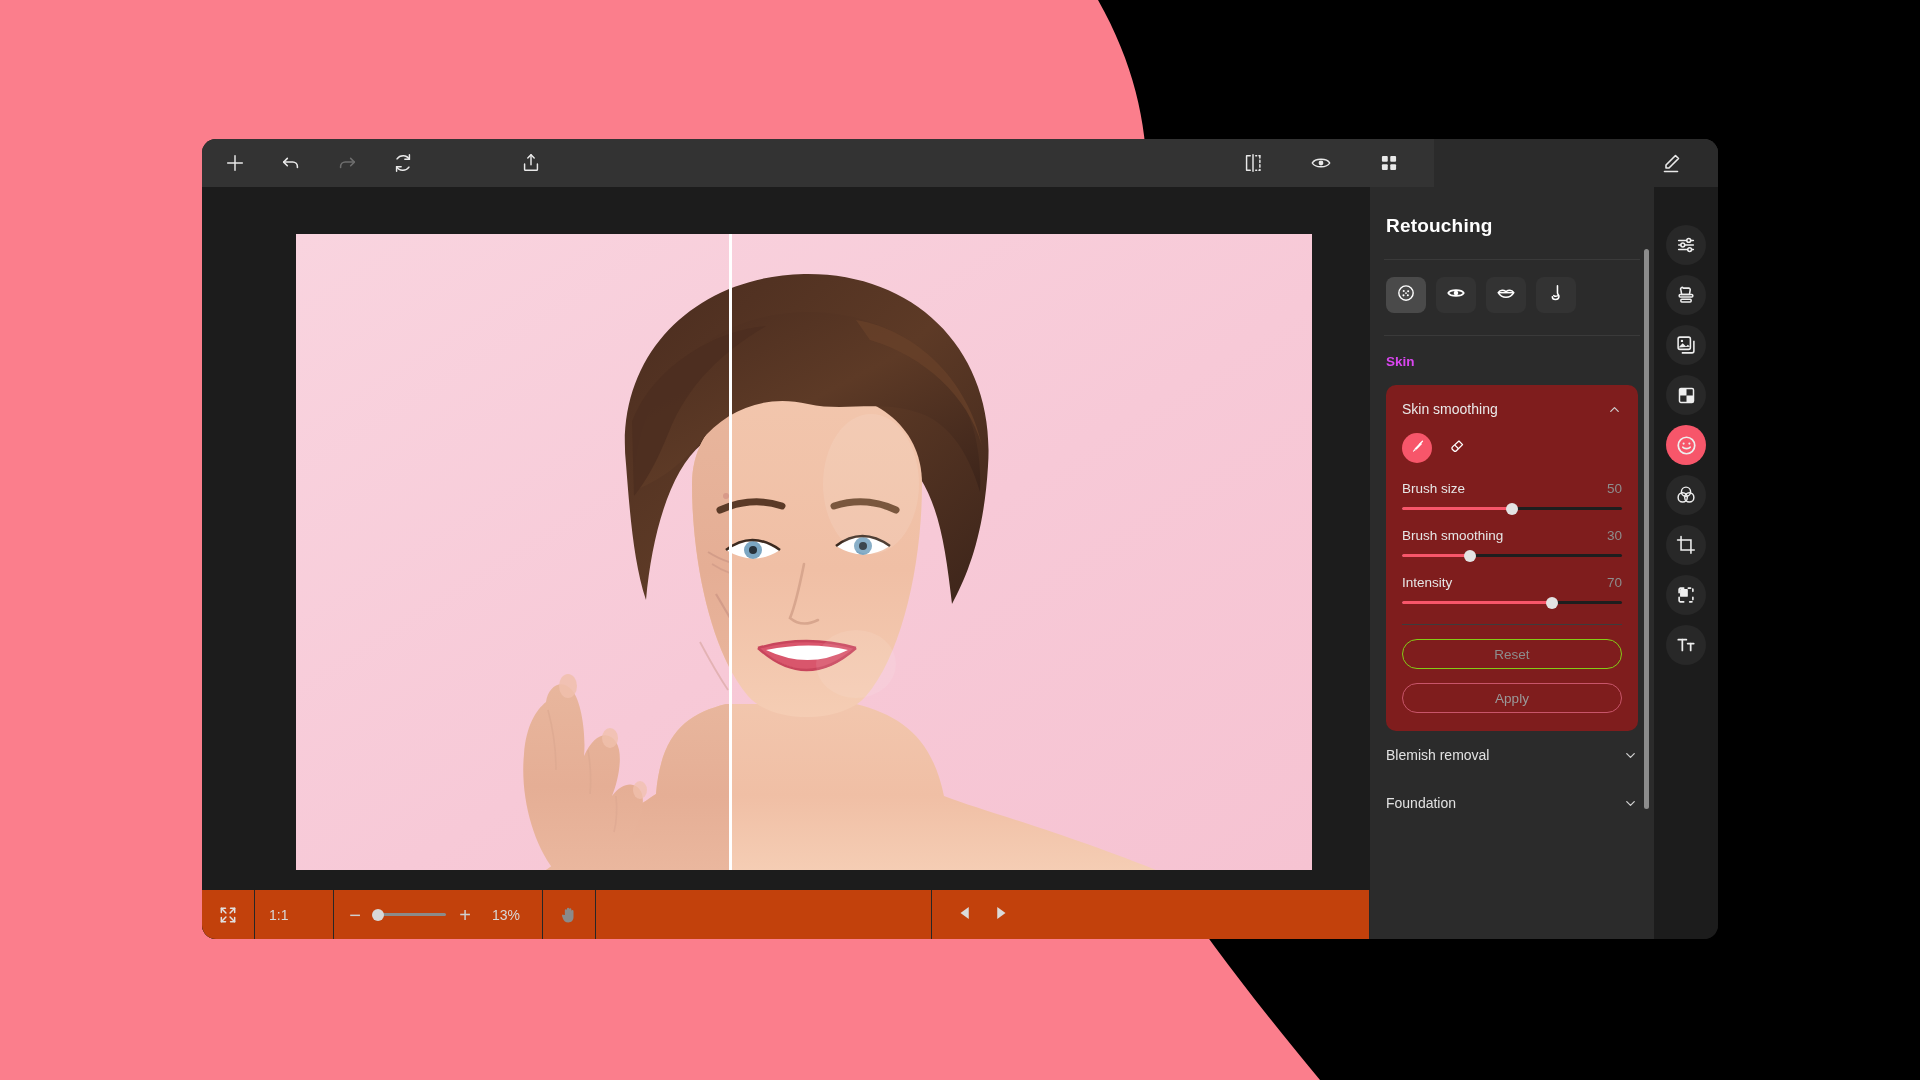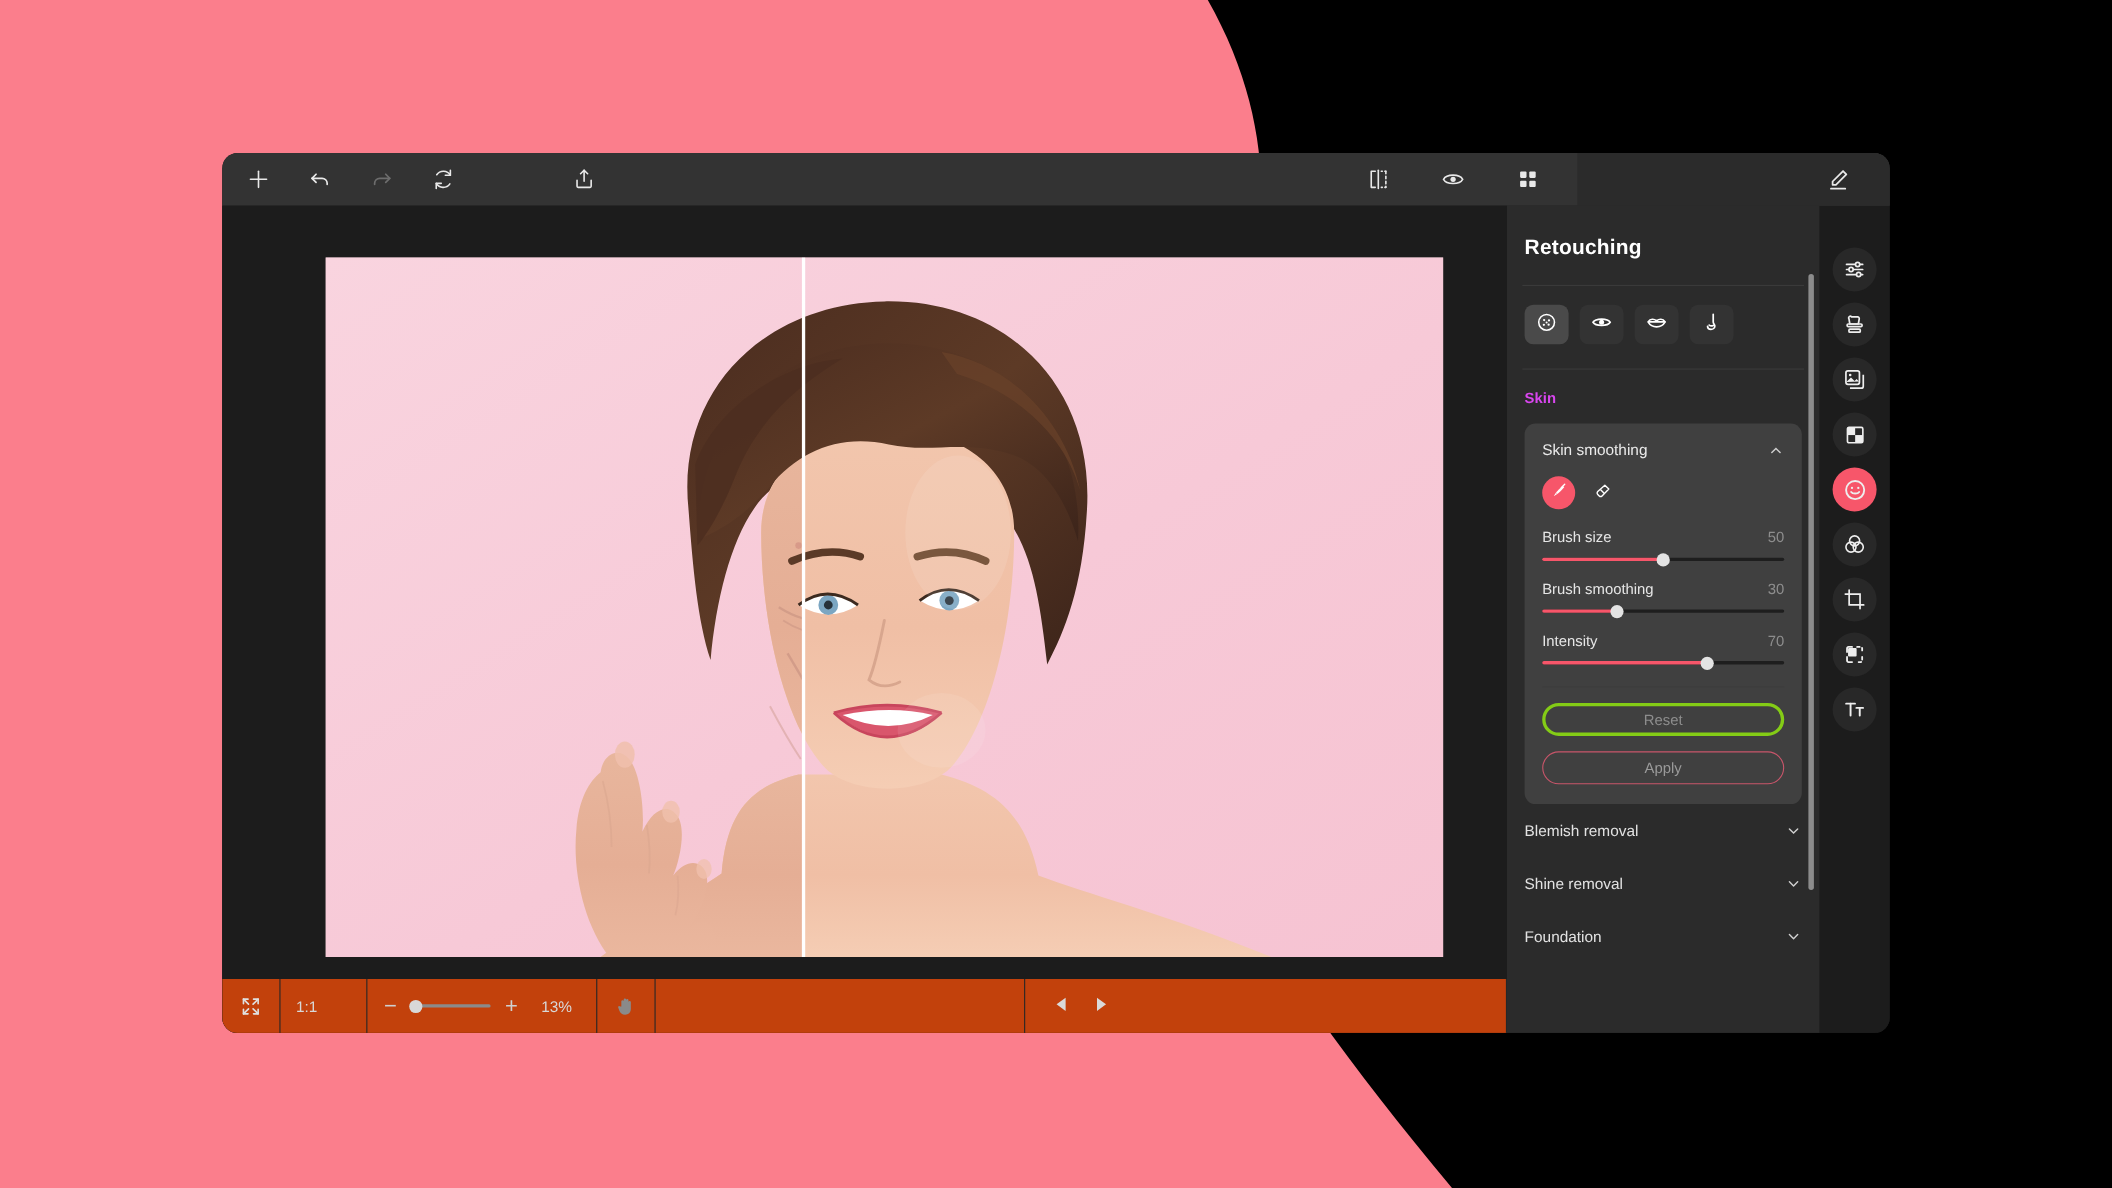--- a/index.html
+++ b/index.html
@@ -144,21 +144,21 @@
     color: #d946ef; font-size: 13.5px; font-weight: bold;
     padding: 18px 0 0 16px;
   }
 
   .panel-scroll {
     flex: 1; overflow: hidden; position: relative;
     padding: 0 16px 0 16px; margin-top: 10px;
   }
 
   .card {
-    background: #404040; border-radius: 10px;
+    background: #7f1d1d; border-radius: 10px;
     padding: 16px 16px 18px 16px;
     margin-top: 6px;
   }
   .card-head {
     display: flex; align-items: center; justify-content: space-between;
     color: #eaeaea; font-size: 14px;
   }
   .chev { color: #cfcfcf; display: flex; }
 
   .brush-row { display: flex; align-items: center; gap: 16px; margin-top: 16px; }
@@ -185,21 +185,21 @@
     position: absolute; top: 50%; transform: translate(-50%,-50%);
     width: 12px; height: 12px; border-radius: 50%;
     background: #e3e3e3;
   }
   .card-sep { height: 1px; background: #3c3c3c; margin: 20px 0 0 0; }
   .btn {
     margin-top: 14px; height: 30px; border-radius: 15px;
     display: flex; align-items: center; justify-content: center;
     font-size: 13.5px; cursor: pointer;
   }
-  .btn-reset { border: 3px solid #84cc16; color: #8d8d8d; }
+  .btn-reset { border: 1px solid #84cc16; color: #8d8d8d; }
   .btn-apply { border: 1px solid #c8556a; color: #9a9a9a; }
 
   .collapsed-row {
     display: flex; align-items: center; justify-content: space-between;
     color: #e2e2e2; font-size: 14px;
     height: 48px; cursor: pointer;
   }
 
   .panel-scrollbar {
     position: absolute; right: 5px; top: 0;
@@ -617,28 +617,20 @@
         <div id="collapsedList">
             <div class="collapsed-row">
               <span>Blemish removal</span>
               <span class="chev">
                 <svg width="15" height="15" viewBox="0 0 24 24" fill="none" stroke="currentColor" stroke-width="2.1" stroke-linecap="round" stroke-linejoin="round">
                   <polyline points="6,9 12,15 18,9"></polyline>
                 </svg>
               </span>
             </div>
             <div class="collapsed-row">
-              <span>Shine removal</span>
-              <span class="chev">
-                <svg width="15" height="15" viewBox="0 0 24 24" fill="none" stroke="currentColor" stroke-width="2.1" stroke-linecap="round" stroke-linejoin="round">
-                  <polyline points="6,9 12,15 18,9"></polyline>
-                </svg>
-              </span>
-            </div>
-            <div class="collapsed-row">
               <span>Foundation</span>
               <span class="chev">
                 <svg width="15" height="15" viewBox="0 0 24 24" fill="none" stroke="currentColor" stroke-width="2.1" stroke-linecap="round" stroke-linejoin="round">
                   <polyline points="6,9 12,15 18,9"></polyline>
                 </svg>
               </span>
             </div>
             <div class="collapsed-row"></div>
           </div>
       </div>

